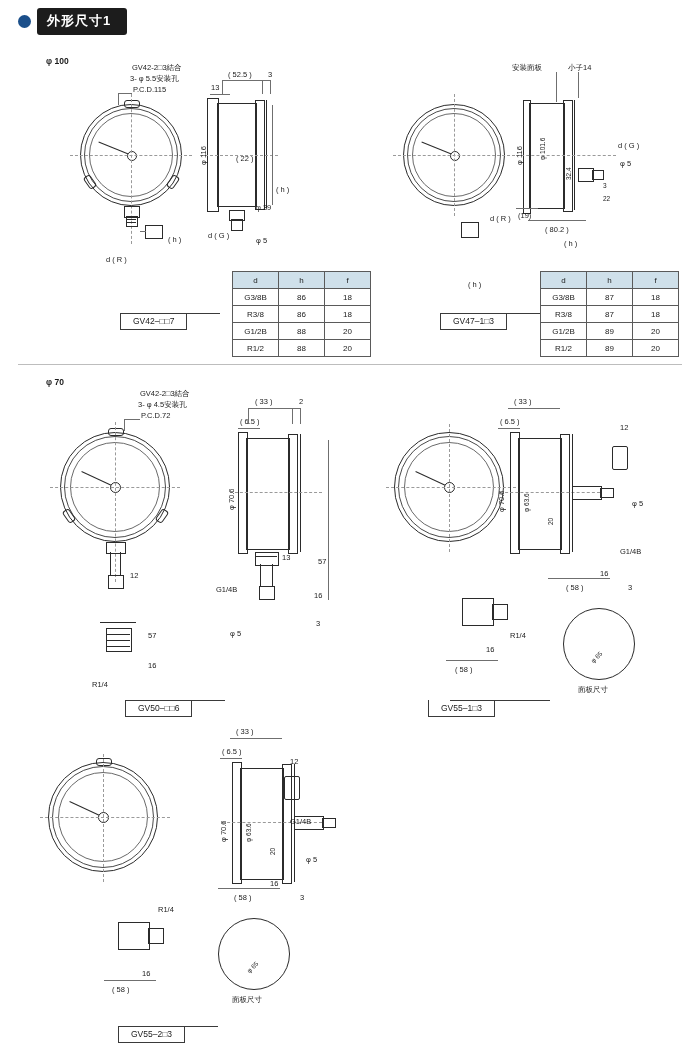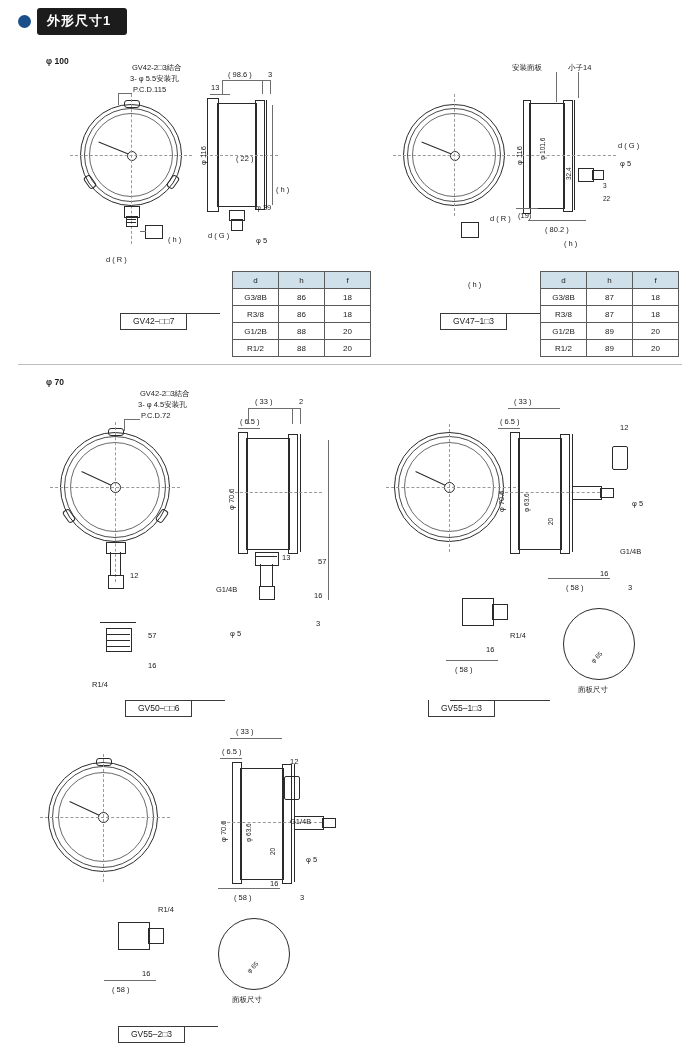--- a/index.html
+++ b/index.html
@@ -107,21 +107,21 @@
   <div class="rect" style="left:124px;top:206px;width:14px;height:10px;"></div>
   <div class="rect" style="left:126px;top:216px;width:10px;height:9px;"></div>
   <div class="ln h" style="left:126px;top:219px;width:10px;"></div>
   <div class="ln h" style="left:126px;top:222px;width:10px;"></div>
 
   <div class="rect" style="left:145px;top:225px;width:16px;height:12px;transform:rotate(0deg);"></div>
   <div class="ln h thin" style="left:140px;top:231px;width:6px;"></div>
   <div class="t" style="left:168px;top:236px;">( h )</div>
   <div class="t" style="left:106px;top:256px;">d ( R )</div>
 
-  <div class="t" style="left:228px;top:71px;">( 98.6 )</div>
+  <div class="t" style="left:228px;top:71px;">( 52.5 )</div>
   <div class="t" style="left:268px;top:71px;">3</div>
   <div class="t" style="left:211px;top:84px;">13</div>
 
   <div class="ln h thin" style="left:222px;top:80px;width:48px;"></div>
   <div class="ln v thin" style="left:222px;top:80px;height:14px;"></div>
   <div class="ln v thin" style="left:262px;top:80px;height:14px;"></div>
   <div class="ln v thin" style="left:270px;top:80px;height:14px;"></div>
   <div class="ln h thin" style="left:210px;top:94px;width:20px;"></div>
 
   <div class="rect" style="left:207px;top:98px;width:10px;height:112px;"></div>

